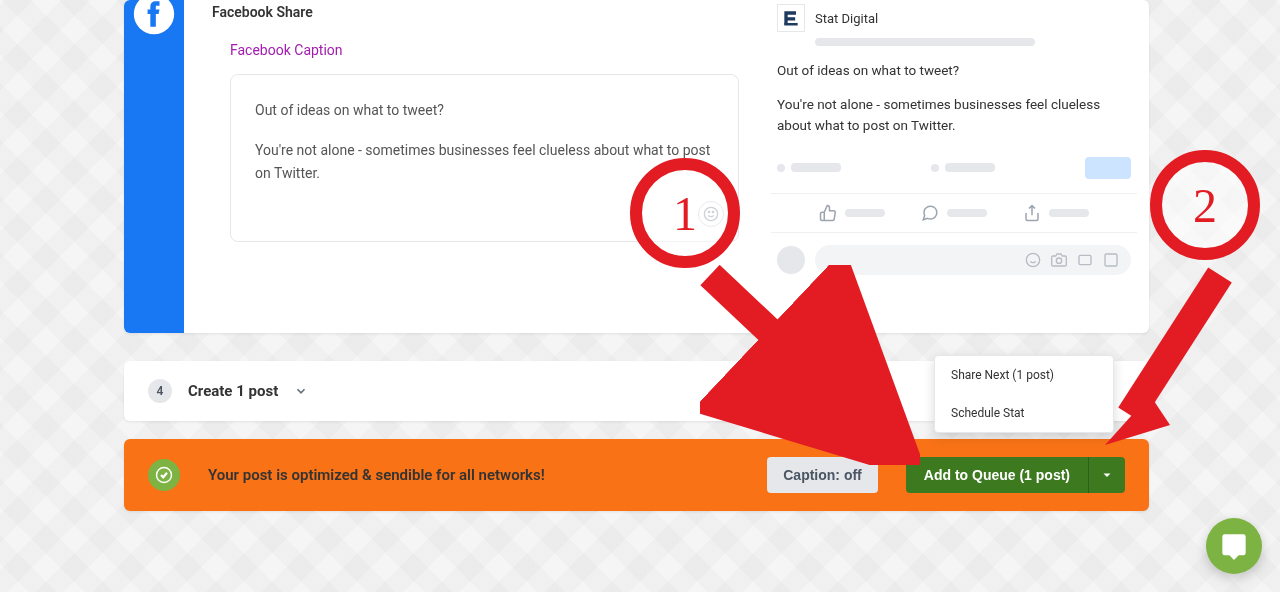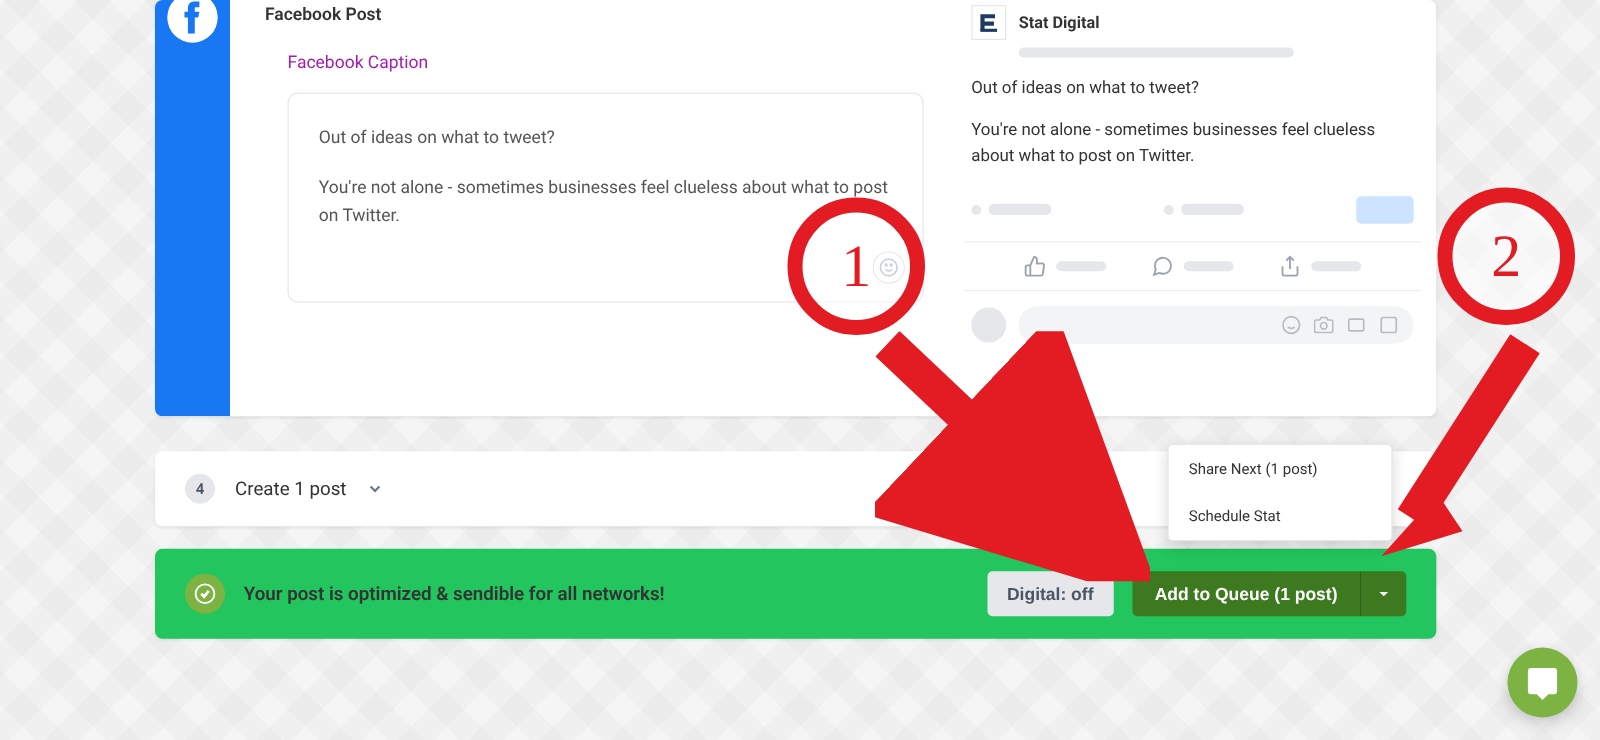--- a/index.html
+++ b/index.html
@@ -106,21 +106,21 @@
       background: #fff;
       border: 1px solid #e5e7eb;
       display: flex;
       align-items: center;
       justify-content: center;
       font-weight: 700;
       color: #1e3a5f;
       font-size: 16px;
     }
     .preview-name {
-      font-weight: 700;
+      font-weight: 400;
       font-size: 13px;
       color: #333;
     }
     .preview-timestamp-bar {
       width: 220px;
       height: 8px;
       background: #e5e7eb;
       border-radius: 4px;
       margin: 6px 0 0 56px;
     }
@@ -190,30 +190,30 @@
       height: 24px;
       background: #e5e7eb;
       border-radius: 50%;
       display: flex;
       align-items: center;
       justify-content: center;
       font-size: 12px;
       font-weight: 600;
       color: #4b5563;
     }
-    .step-label { font-weight: 400; font-size: 15px; color: #333; }
+    .step-label { font-weight: 700; font-size: 15px; color: #333; }
     .footer-row {
-      background: #22c55e;
+      background: #f97316;
       border-radius: 6px;
       box-shadow: 0 1px 3px rgba(0,0,0,0.08);
       margin-top: 18px;
       padding: 18px 24px;
       display: flex;
       align-items: center;
-      gap: 15px;
+      gap: 28px;
     }
     .check-badge {
       width: 32px;
       height: 32px;
       background: #7cb342;
       border-radius: 50%;
       display: flex;
       align-items: center;
       justify-content: center;
       color: #fff;
@@ -318,21 +318,21 @@
     <div class="blue-sidebar">
       <div class="fb-icon-circle">
         <svg viewBox="0 0 48 48">
             <circle cx="24" cy="24" r="22" fill="#fff"></circle>
             <path fill="#1877f2" d="M30 24h-4v14h-6V24h-3v-5h3v-3c0-4 2-6 6-6h4v5h-3c-1 0-1 0-1 1v3h4l-1 5z"></path>
           </svg>
       </div>
     </div>
 
     <div class="compose-left">
-      <div class="section-title">Facebook Post</div>
+      <div class="section-title">Facebook Share</div>
       <div class="caption-label">Facebook Caption</div>
       <div class="caption-box">
         <div class="caption-text">
           <p>Out of ideas on what to tweet?</p>
           <p>You're not alone - sometimes businesses feel clueless about what to post on Twitter.</p>
         </div>
         <div class="emoji-btn">
           <svg width="16" height="16" viewBox="0 0 24 24" fill="none" stroke="currentColor" stroke-width="2">
               <circle cx="12" cy="12" r="10"></circle>
               <path d="M8 14s1.5 2 4 2 4-2 4-2"></path>
@@ -421,21 +421,21 @@
 
   <div class="footer-row">
     <div class="check-badge">
       <svg width="18" height="18" viewBox="0 0 24 24" fill="none" stroke="currentColor" stroke-width="3">
           <circle cx="12" cy="12" r="10" stroke-width="2"></circle>
           <polyline points="8 12 11 15 16 9"></polyline>
         </svg>
     </div>
     <div class="footer-text">Your post is optimized &amp; sendible for all networks!</div>
     <div class="footer-spacer"></div>
-    <button class="recycle-btn">Digital: off</button>
+    <button class="recycle-btn">Caption: off</button>
     <div class="queue-btn-group">
       <button class="queue-btn">Add to Queue (1 post)</button>
       <button class="queue-caret">
         <svg width="12" height="12" viewBox="0 0 24 24" fill="currentColor">
             <polygon points="12 16 5 9 19 9"></polygon>
           </svg>
       </button>
     </div>
   </div>
 

